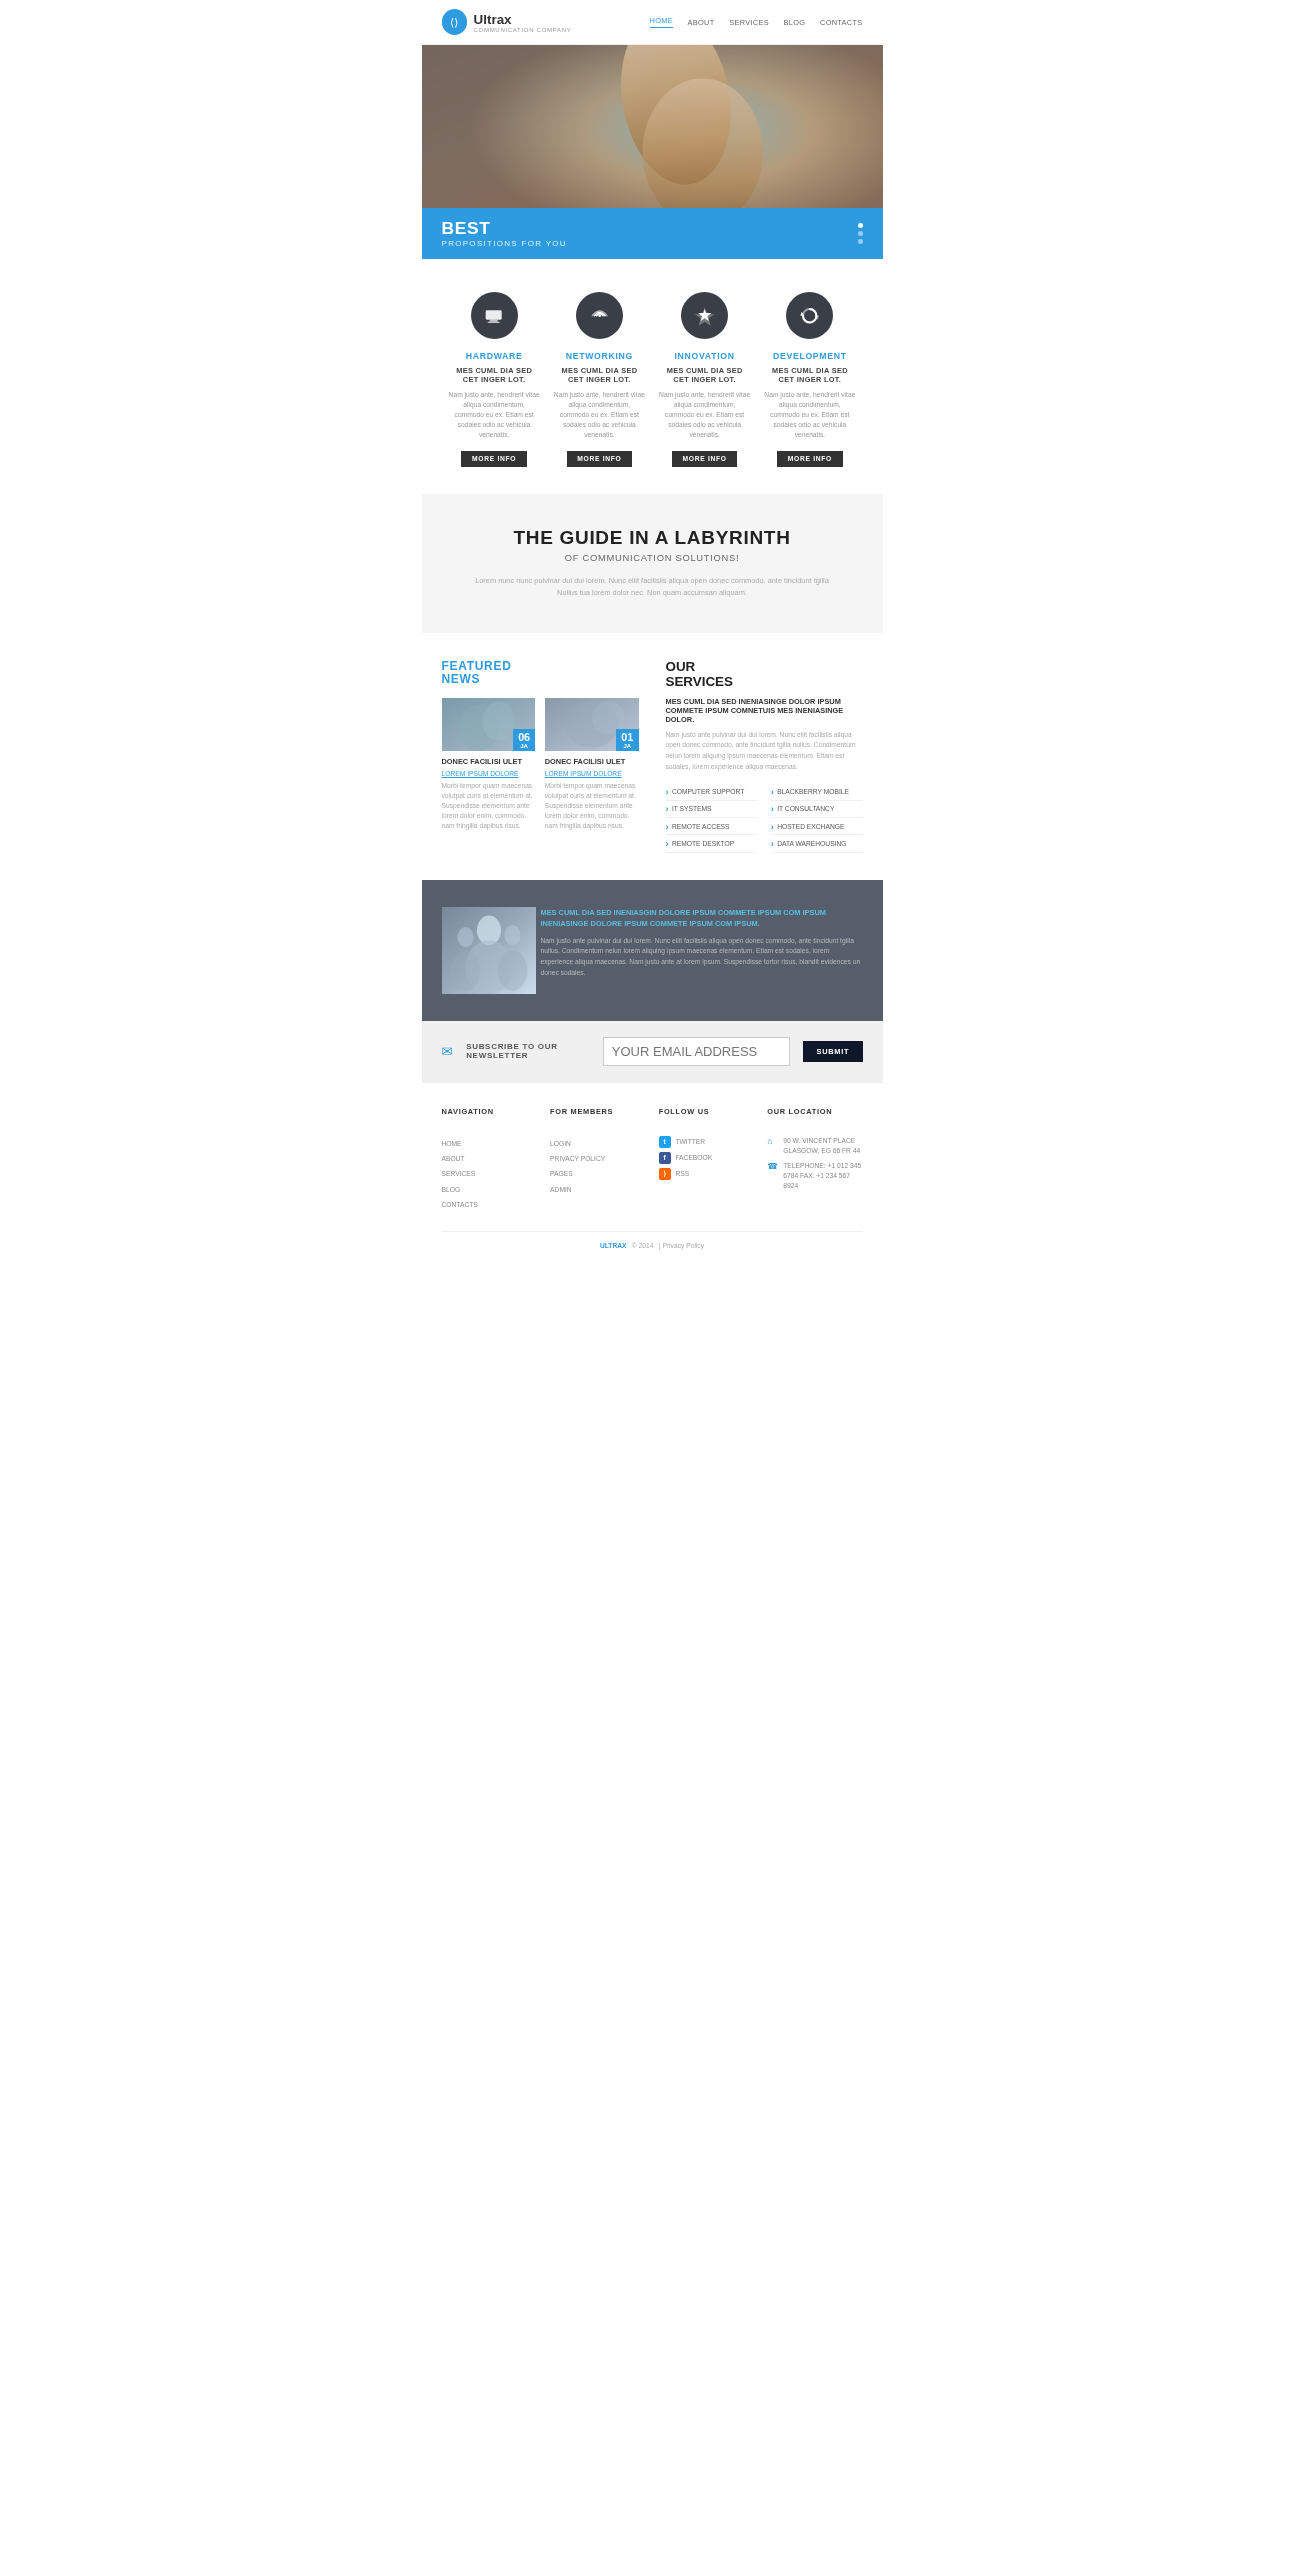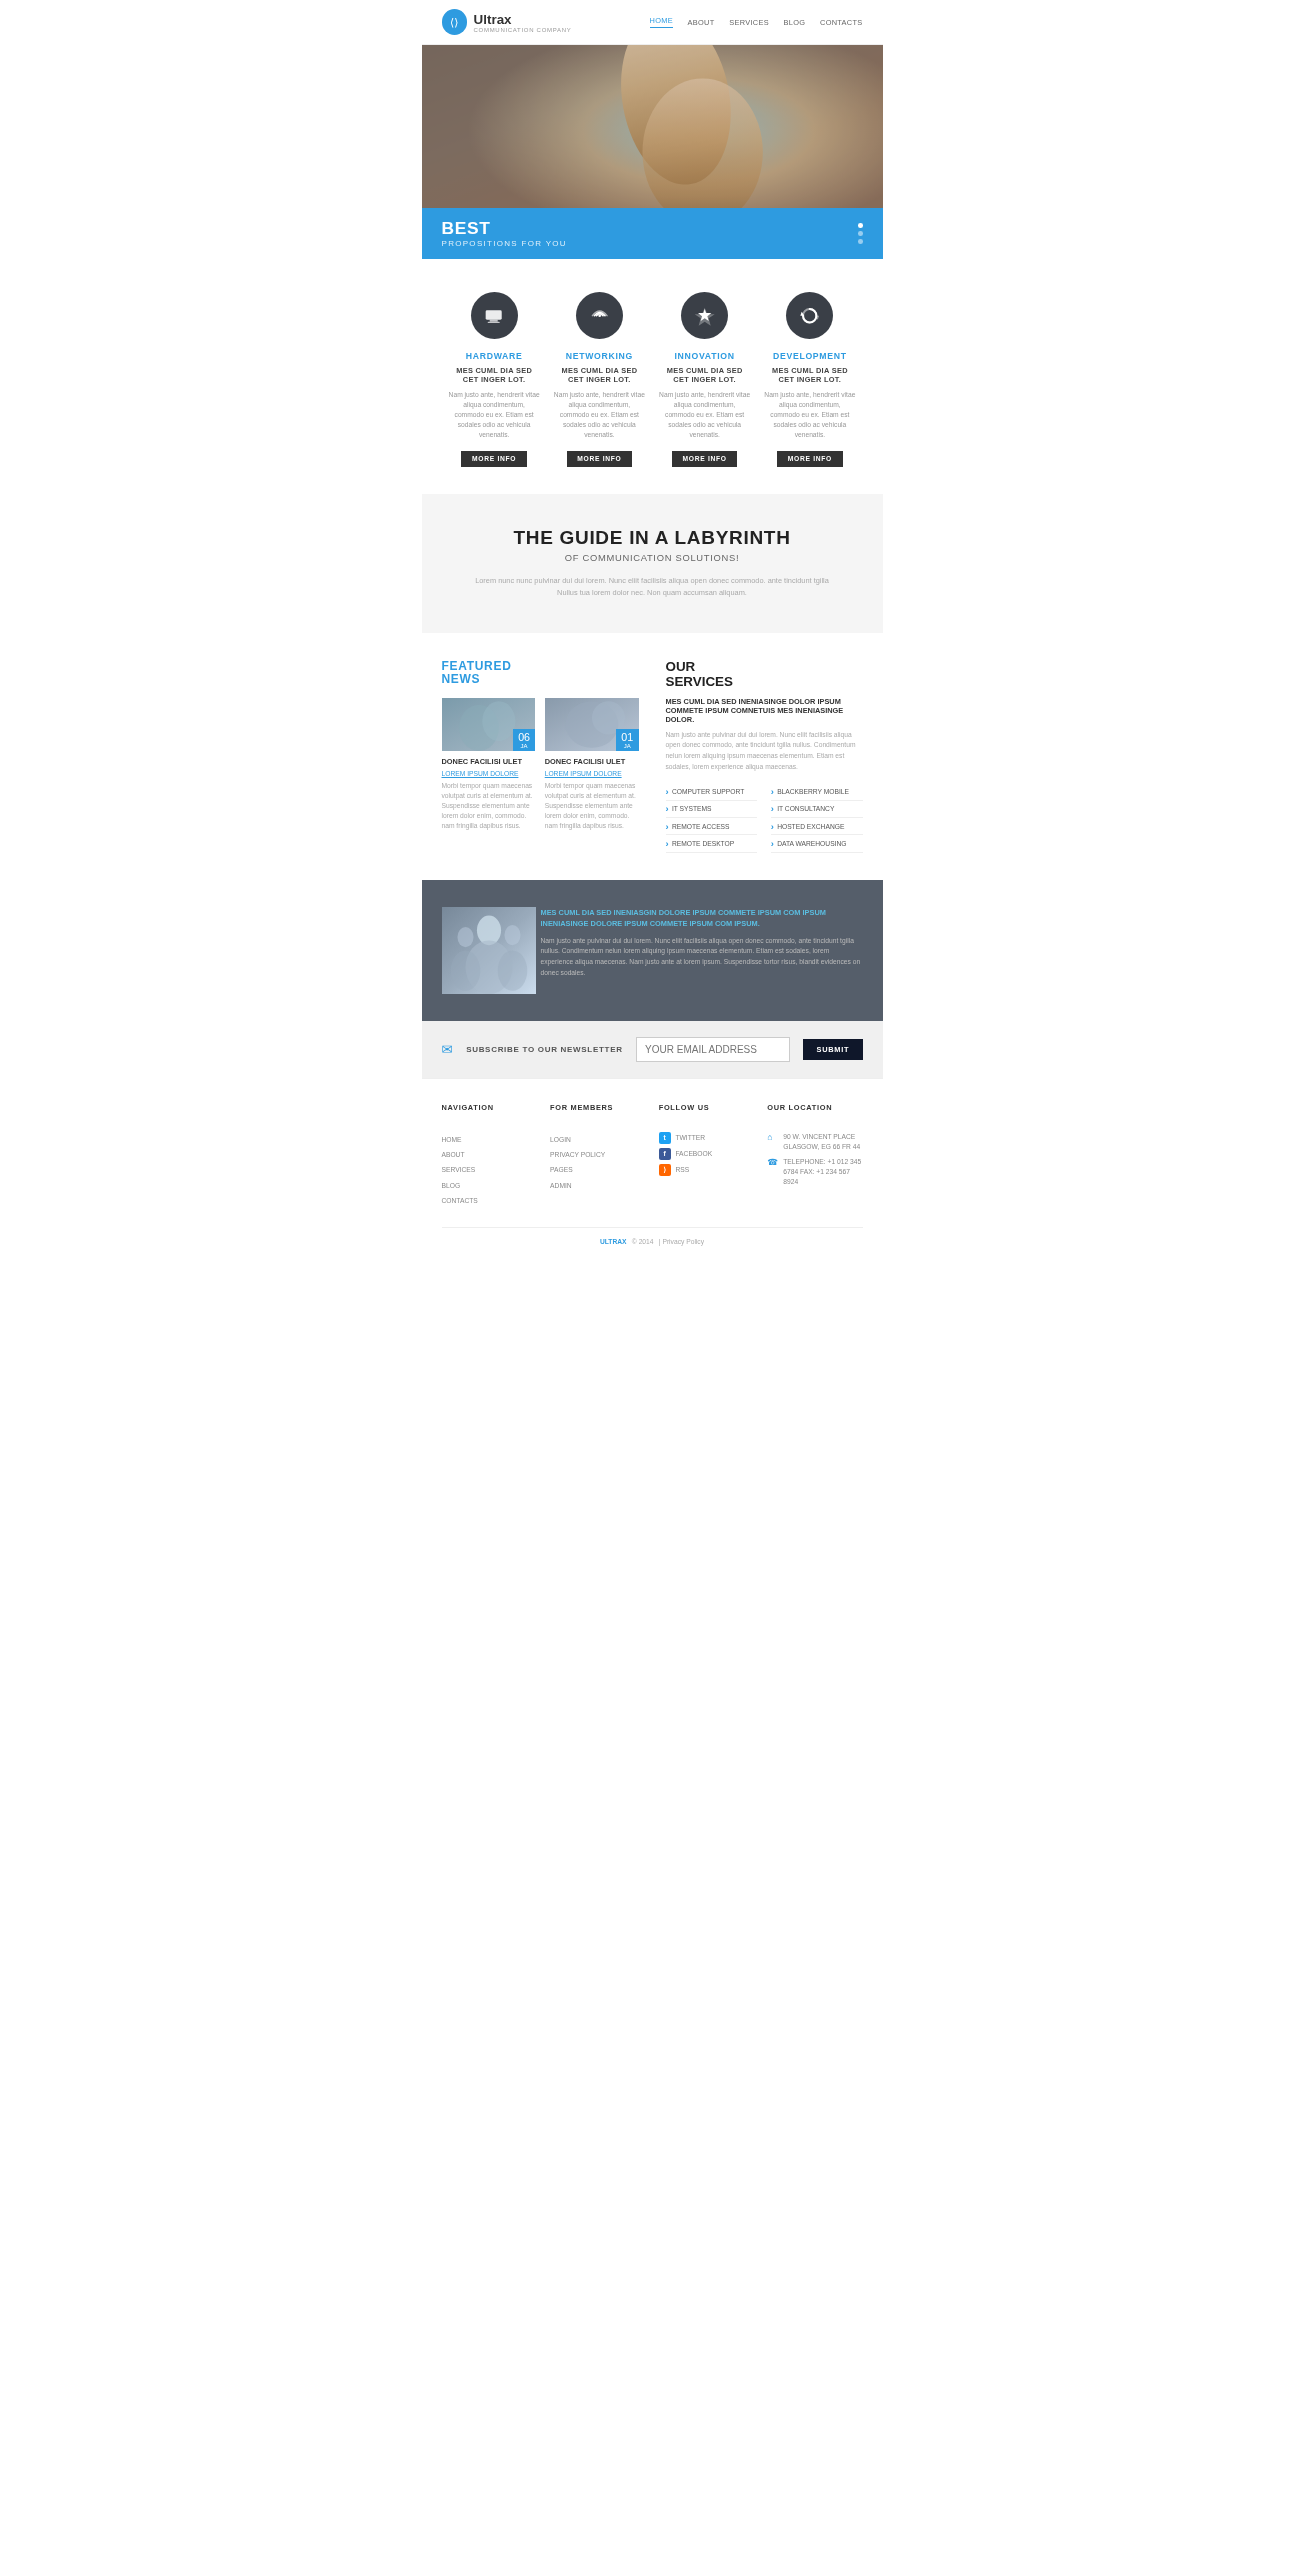--- a/index.html
+++ b/index.html
@@ -126,21 +126,21 @@
     .news-cards { display: flex; gap: 9.4px; margin-top: 12px; }
     .news-card { flex: 1; position: relative; }
     .news-img {
       width: 100%; height: 53px;
       background: linear-gradient(135deg, #7a9ab0 0%, #a0b8c8 100%);
       position: relative; overflow: hidden;
     }
     .news-date-badge {
       position: absolute; bottom: 0; right: 0;
       background: #2e9be0; color: #fff;
-      padding: 2.7px 5.3px; text-align: center; font-size: 10.7px; font-weight: normal; line-height: 1;
+      padding: 2.7px 5.3px; text-align: center; font-size: 10.7px; font-weight: bold; line-height: 1;
     }
     .news-date-month { font-size: 6px; display: block; }
     .news-card-title { font-size: 7.4px; font-weight: bold; color: #333; margin-top: 5.3px; text-transform: uppercase; }
     .news-card-link { font-size: 6.7px; color: #2e9be0; }
     .news-card-text { font-size: 6.7px; color: #aaa; line-height: 1.5; margin-top: 3.3px; }
     .services-desc-title { font-size: 7.4px; font-weight: bold; color: #333; text-transform: uppercase; margin-bottom: 5.3px; }
     .services-desc { font-size: 6.7px; color: #aaa; line-height: 1.6; margin-bottom: 10.7px; }
     .services-lists { display: flex; gap: 13.4px; }
     .services-list { flex: 1; }
     .services-list ul { list-style: none; }
@@ -179,21 +179,21 @@
       display: flex; align-items: center; justify-content: center; gap: 13.4px;
     }
     .newsletter-icon {
       color: #2e9be0; font-size: 13.4px;
     }
     .newsletter-label {
       font-size: 8px; font-weight: bold; color: #555; text-transform: uppercase; letter-spacing: 0.7px;
     }
     .newsletter-input {
       flex: 1; max-width: 187px;
-      padding: 6px 8px; border: 0.7px solid #ccc; font-size: 10px; color: #999;
+      padding: 6px 8px; border: 0.7px solid #ccc; font-size: 13px; color: #999;
       outline: none;
     }
     .newsletter-btn {
       background: #0f172a; color: #fff; border: none;
       padding: 6px 13.4px; font-size: 7.4px; font-weight: bold; text-transform: uppercase;
       letter-spacing: 0.7px; cursor: pointer;
     }
 
     
     .footer {

